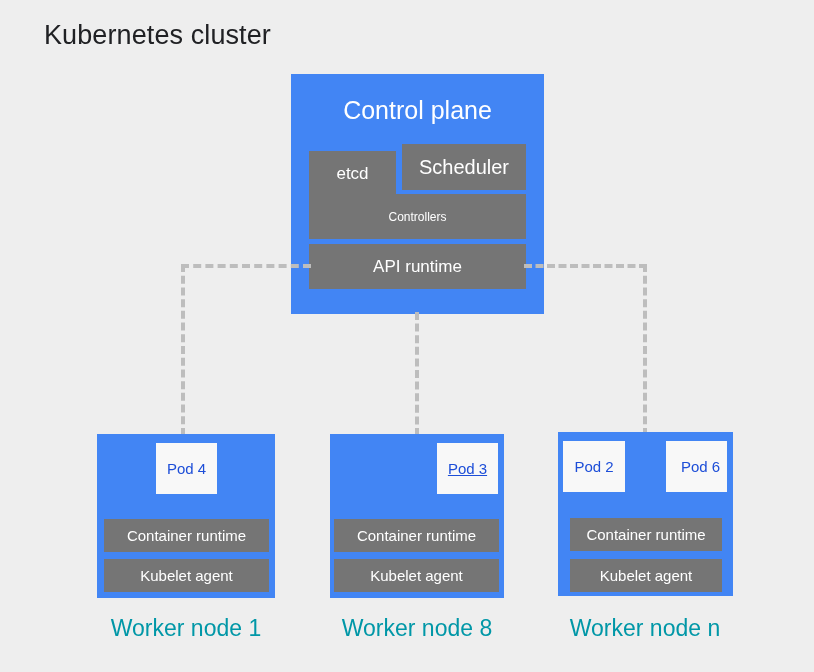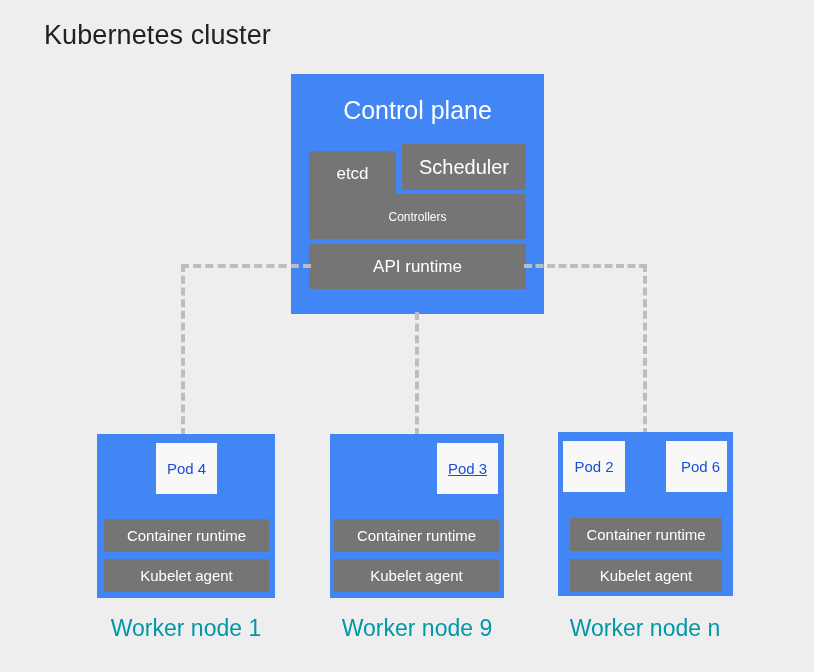--- a/index.html
+++ b/index.html
@@ -185,21 +185,21 @@
   <div class="blue-box" id="worker-1-box"></div>
   <div class="pod-box" id="w1-pod4">Pod 4</div>
   <div class="gray-bar" id="w1-runtime">Container runtime</div>
   <div class="gray-bar" id="w1-kubelet">Kubelet agent</div>
   <div class="node-label" id="worker-1-label">Worker node 1</div>
 
   <div class="blue-box" id="worker-2-box"></div>
   <div class="pod-box" id="w2-pod3">Pod 3</div>
   <div class="gray-bar" id="w2-runtime">Container runtime</div>
   <div class="gray-bar" id="w2-kubelet">Kubelet agent</div>
-  <div class="node-label" id="worker-2-label">Worker node 9</div>
+  <div class="node-label" id="worker-2-label">Worker node 8</div>
 
   <div class="blue-box" id="worker-n-box"></div>
   <div class="pod-box" id="wn-pod2">Pod 2</div>
   <div class="pod-box" id="wn-pod6">Pod 6</div>
   <div class="gray-bar" id="wn-runtime">Container runtime</div>
   <div class="gray-bar" id="wn-kubelet">Kubelet agent</div>
   <div class="node-label" id="worker-n-label">Worker node n</div>
 
 </div>
 

